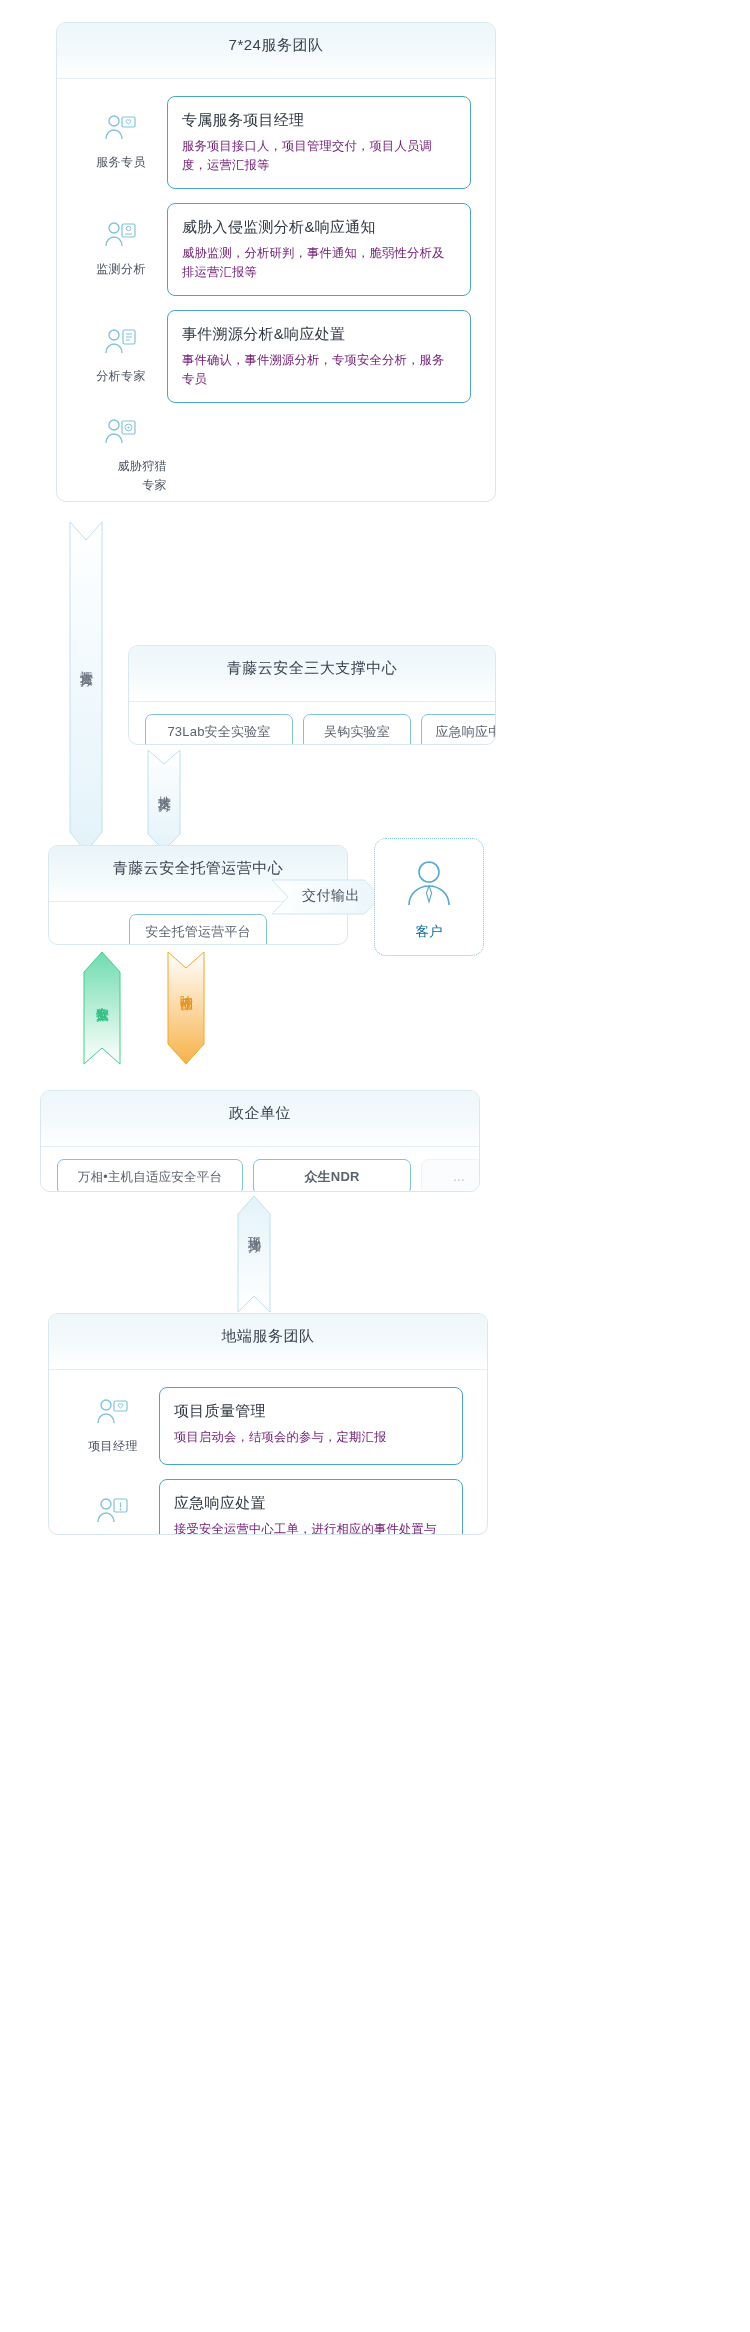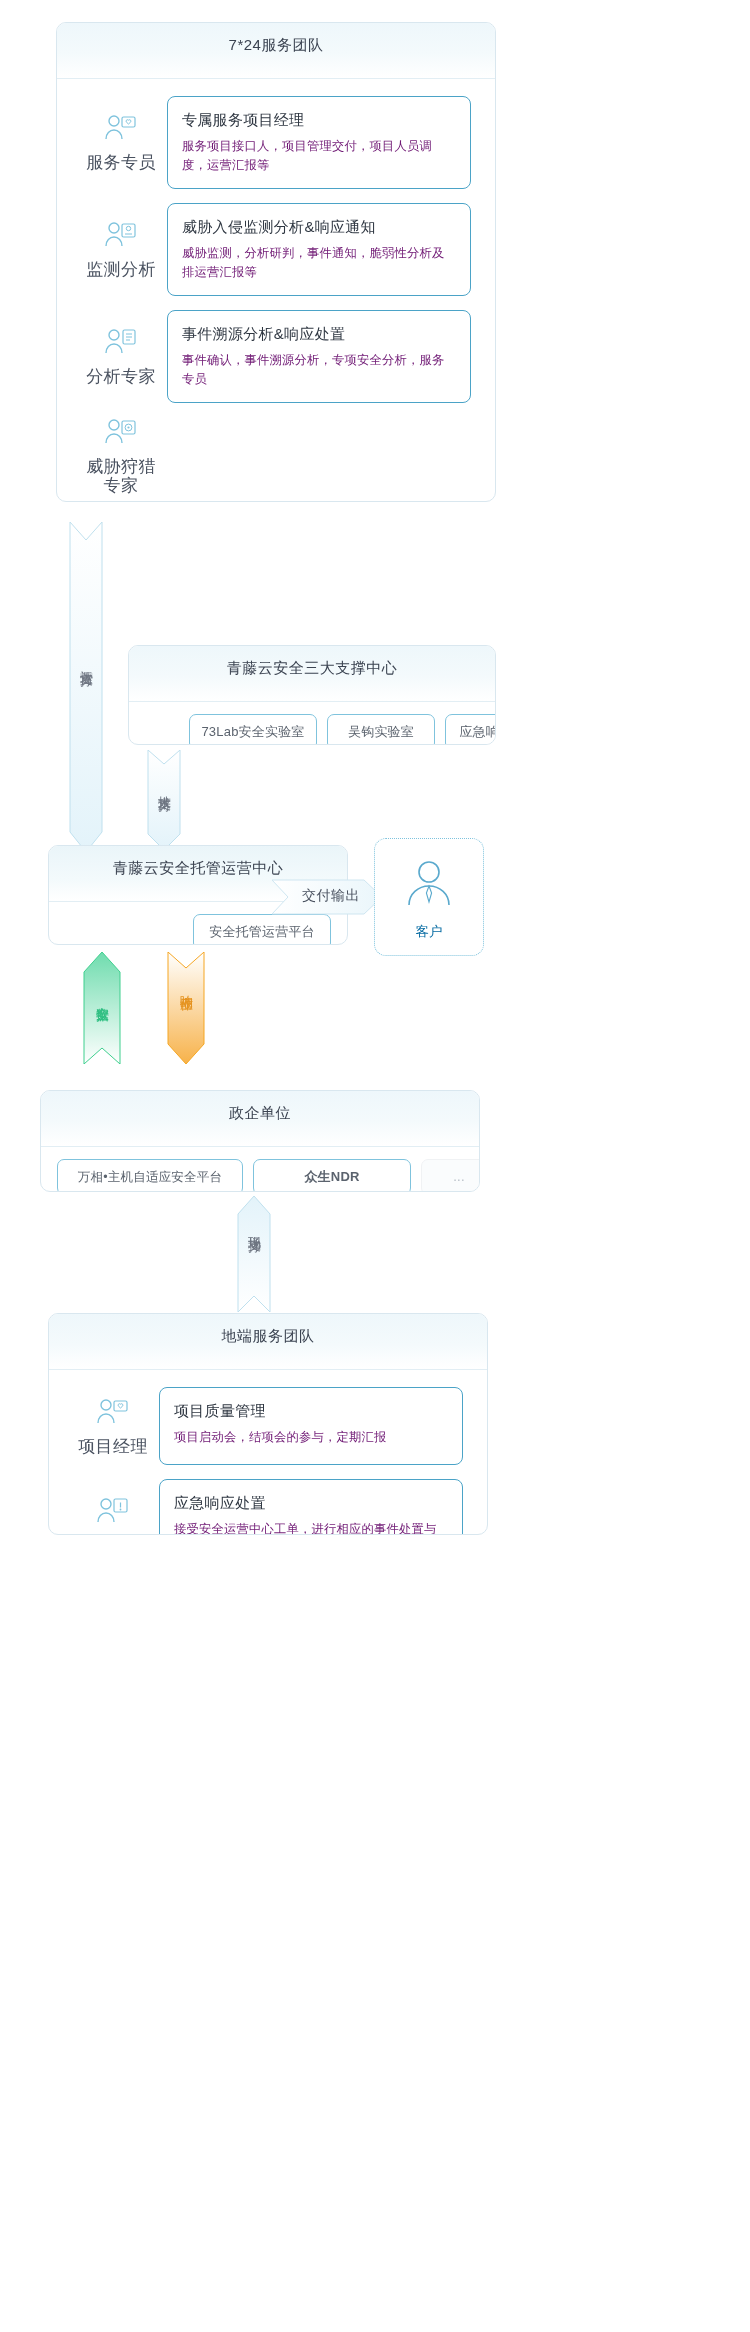--- a/index.html
+++ b/index.html
@@ -44,21 +44,21 @@
     align-items: center;
     padding: 7px 24px 7px 18px;
   }
   .role-left {
     width: 92px;
     flex: 0 0 92px;
     text-align: center;
   }
   .role-icon { display: block; margin: 0 auto 6px auto; }
   .role-label {
-    font-size: 17px;
+    font-size: 12px;
     color: #4a5260;
     line-height: 19px;
     letter-spacing: .4px;
   }
   .role-card {
     flex: 1;
     border: 1px solid #4ba3c7;
     border-radius: 8px;
     padding: 12px 14px 13px 14px;
     min-height: 78px;
@@ -209,21 +209,21 @@
         <div class="role-left">
           <span class="role-icon">
             <svg width="34" height="30" viewBox="0 0 34 30">
               <circle cx="10" cy="8" r="5" fill="none" stroke="#7fc3dd" stroke-width="1.4"></circle>
               <path d="M2 26c0-5.2 3.6-9 8-9s8 3.8 8 9" fill="none" stroke="#7fc3dd" stroke-width="1.4"></path>
               <rect x="18" y="4" width="13" height="13" rx="1.5" fill="none" stroke="#7fc3dd" stroke-width="1.2"></rect>
               <circle cx="24.5" cy="10.5" r="3.4" fill="none" stroke="#7fc3dd" stroke-width="1"></circle>
               <circle cx="24.5" cy="10.5" r="1.1" fill="#7fc3dd"></circle>
             </svg>
           </span>
-          <div class="role-label" style="white-space:pre-line;">威胁狩猎
+          <div class="role-label" style="white-space:pre-line;text-align:right;">威胁狩猎
 专家</div>
         </div>
       </div>
 
     </div>
   </div>
 
   <div class="arrow-v" style="left:68px; top:522px; height:330px;">
     <svg width="36" height="330" viewBox="0 0 36 330" preserveAspectRatio="none">
       <defs>
@@ -236,21 +236,21 @@
     </svg>
   </div>
   <div class="vlabel" style="left:68px; top:650px;">
     <span style="writing-mode:vertical-rl; text-orientation:upright; margin:0 auto; display:inline-block;">运营支撑</span>
   </div>
 
   <div class="panel" style="left:128px; top:645px; width:368px; height:100px;">
     <div class="panel-head">青藤云安全三大支撑中心</div>
     <div class="panel-body" style="padding-top:12px;">
       <div class="chips">
-        <div class="chip" style="width:128px;margin-left:44px;">73Lab安全实验室</div>
+        <div class="chip" style="width:148px;">73Lab安全实验室</div>
         <div class="chip" style="width:108px;">吴钩实验室</div>
         <div class="chip" style="width:108px;">应急响应中心</div>
       </div>
     </div>
   </div>
 
   <div class="arrow-v" style="left:146px; top:750px; height:100px;">
     <svg width="36" height="100" viewBox="0 0 36 100" preserveAspectRatio="none">
       <defs>
         <linearGradient id="gTech" x1="0" y1="0" x2="0" y2="1">
@@ -261,21 +261,21 @@
       <path d="M2 0 L2 84 L18 100 L34 84 L34 0 L18 14 Z" fill="url(#gTech)" stroke="#bfe0ee" stroke-width="1"></path>
     </svg>
   </div>
   <div class="vlabel" style="left:146px; top:775px;">
     <span style="writing-mode:vertical-rl; text-orientation:upright; margin:0 auto; display:inline-block;">技术支持</span>
   </div>
 
   <div class="panel" style="left:48px; top:845px; width:300px; height:100px;">
     <div class="panel-head" style="background:linear-gradient(180deg,#eaf5f9 0%,#f3fafc 60%,#ffffff 100%);">青藤云安全托管运营中心</div>
     <div class="panel-body" style="padding-top:12px;">
-      <div class="chips" style="justify-content:flex-end;">
+      <div class="chips" style="justify-content:center;">
         <div class="chip" style="width:138px;">安全托管运营平台</div>
       </div>
     </div>
   </div>
 
   <div style="position:absolute; left:272px; top:878px; width:112px; height:38px;">
     <svg width="112" height="38" viewBox="0 0 112 38">
       <defs>
         <linearGradient id="gDel" x1="0" y1="0" x2="1" y2="0">
           <stop offset="0%" stop-color="#ffffff"></stop>

